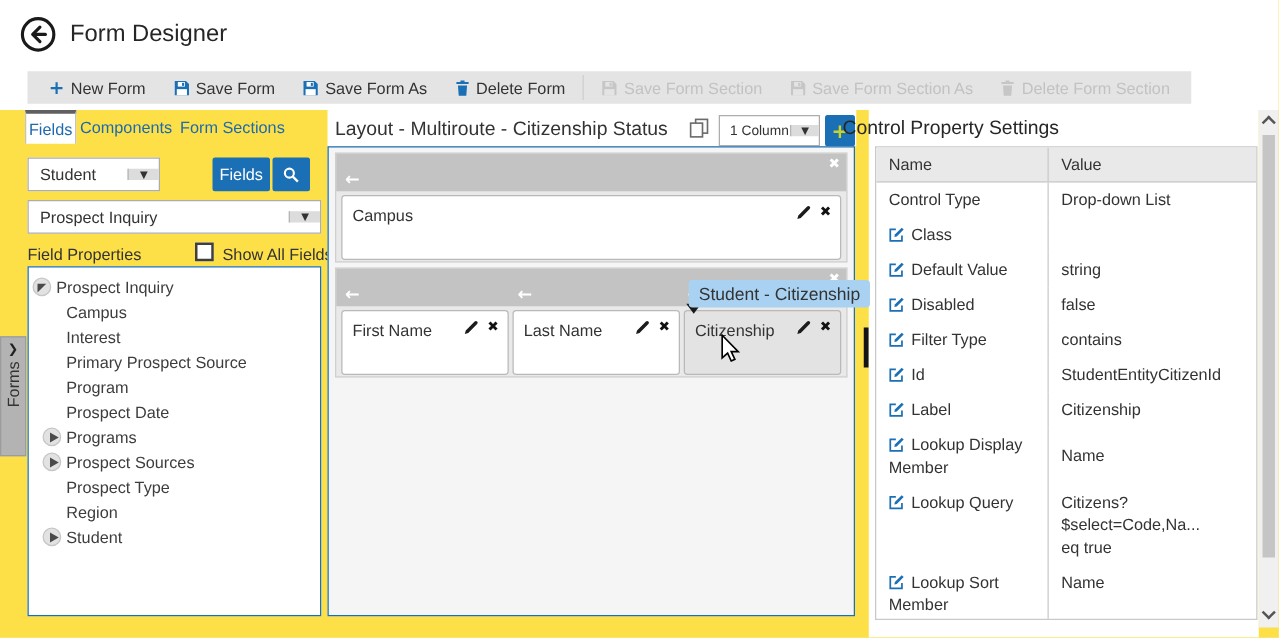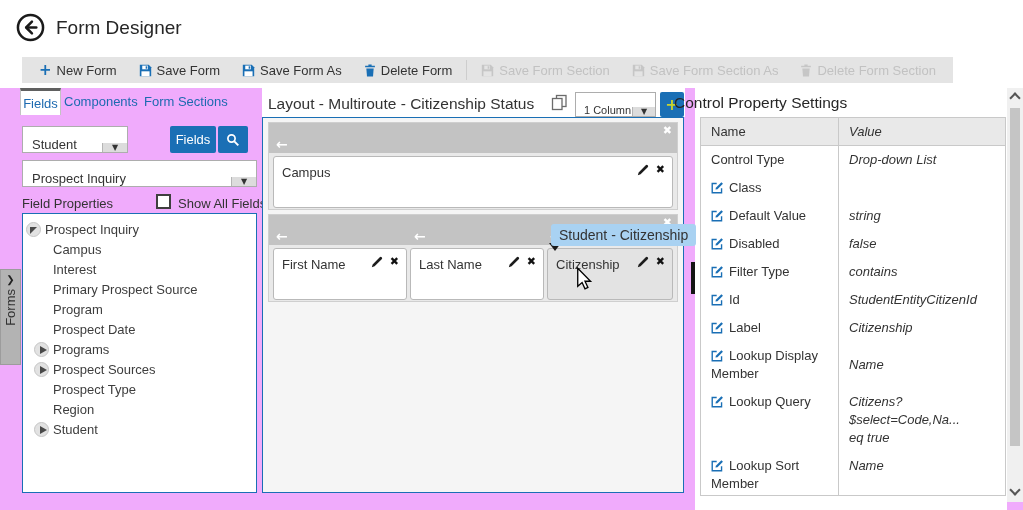--- a/index.html
+++ b/index.html
@@ -1,17 +1,17 @@
 <!DOCTYPE html>
 <html><head>
 <meta charset="utf-8">
 <style>
   * { margin:0; padding:0; box-sizing:border-box; }
   body { font-family:"Liberation Sans","DejaVu Sans",sans-serif; background:#f1f1f1; }
-  #app { position:relative; width:1023px; height:510px; background:#f0abfc; overflow:hidden; }
+  #app { position:relative; width:1023px; height:510px; background:#fde047; overflow:hidden; }
   .glyph { font-family:"DejaVu Sans",sans-serif; }
 
   
   .header { position:absolute; left:0; top:0; width:1023px; height:88px; background:#fff; }
   .back-btn { position:absolute; left:16px; top:13px; width:29px; height:29px; cursor:pointer; }
   .page-title { position:absolute; left:56px; top:17px; font-size:19px; color:#262626; }
 
   
   .toolbar { position:absolute; left:22px; top:57px; height:26px; background:#e4e4e4; display:inline-flex; align-items:center; padding:0 6px; }
   .tbtn { display:flex; align-items:center; gap:5px; padding:0 11px; font-size:13px; color:#333; cursor:pointer; white-space:nowrap; height:26px; }
@@ -26,21 +26,21 @@
   .forms-tab .chev { font-size:10px; font-weight:bold; color:#222; }
   .forms-tab .vlabel { writing-mode:vertical-rl; transform:rotate(180deg); font-size:13px; color:#333; margin-top:4px; }
 
   
   .tab-active { position:absolute; left:20px; top:88px; width:41px; height:27px; background:#fff; border:1px solid #c3c3c3; border-top:3px solid #606060; border-bottom:none; color:#1d6ab0; font-size:13px; display:flex; align-items:center; justify-content:center; cursor:pointer; }
   .tab-plain { position:absolute; top:94px; color:#1d6ab0; font-size:13px; cursor:pointer; }
   .tab-components { left:64px; }
   .tab-formsections { left:144px; }
 
   
-  .dd { position:absolute; height:27px; background:#fff; border:1px solid #adadad; display:flex; align-items:flex-end; cursor:pointer; }
+  .dd { position:absolute; height:27px; background:#fff; border:1px solid #adadad; display:flex; align-items:center; cursor:pointer; }
   .dd .dd-text { flex:1; font-size:13px; color:#333; display:flex; align-items:center; padding-left:9px; overflow:hidden; white-space:nowrap; }
   .dd .dd-arrow { width:25px; background:#dcdcdc; border-left:1px solid #b5b5b5; display:flex; align-items:center; justify-content:center; font-size:8px; color:#333; }
   .dd-student { left:22px; top:126px; width:106px; }
   .dd-form { left:22px; top:160px; width:235px; }
 
   .btn-blue { position:absolute; background:#1a6fb5; color:#fff; border-radius:2px; font-size:13px; display:flex; align-items:center; justify-content:center; cursor:pointer; }
   .btn-fields { left:170px; top:126px; width:46px; height:27px; }
   .btn-search { left:218px; top:126px; width:30px; height:27px; }
 
   .fp-label { position:absolute; left:22px; top:196px; font-size:13px; color:#333; }
@@ -88,21 +88,21 @@
 
   .splitter { position:absolute; left:691px; top:262px; width:4px; height:32px; background:#141414; cursor:col-resize; }
 
   
   .rp-bg { position:absolute; left:695px; top:88px; width:312px; height:422px; background:#fff; }
   .rp-title { position:absolute; left:674px; top:94px; font-size:15.5px; color:#262626; }
   .ptable { position:absolute; left:700px; top:117px; width:306px; height:379px; background:#fff; border:1px solid #c9c9c9; overflow:hidden; }
   .phead { display:flex; height:28px; background:#e9e9e9; border-bottom:1px solid #c9c9c9; font-size:13px; color:#333; }
   .phead .ncell, .phead .vcell { display:flex; align-items:center; }
   .ncell { width:138px; border-right:1px solid #c9c9c9; padding:5px 6px 5px 10px; font-size:13px; color:#333; line-height:18px; }
-  .vcell { flex:1; padding:5px 6px 5px 10px; font-size:13px; color:#333; line-height:18px;font-style:italic; }
+  .vcell { flex:1; padding:5px 6px 5px 10px; font-size:13px; color:#333; line-height:18px; }
   .prow { display:flex; cursor:pointer; }
   .edit-ic { vertical-align:-2px; margin-right:5px; }
 
   
   .sbar { position:absolute; left:1007px; top:88px; width:16px; height:414px; background:#f0f0f0; }
   .sb-up, .sb-down { position:absolute; left:4px; width:8px; height:8px; cursor:pointer; }
   .sb-up { top:6px; border-left:2px solid #555; border-top:2px solid #555; transform:rotate(45deg); }
   .sb-down { top:398px; border-right:2px solid #555; border-bottom:2px solid #555; transform:rotate(45deg); }
   .sb-thumb { position:absolute; left:3px; top:20px; width:10px; height:338px; background:#c5c5c5; cursor:pointer; }
 </style>

